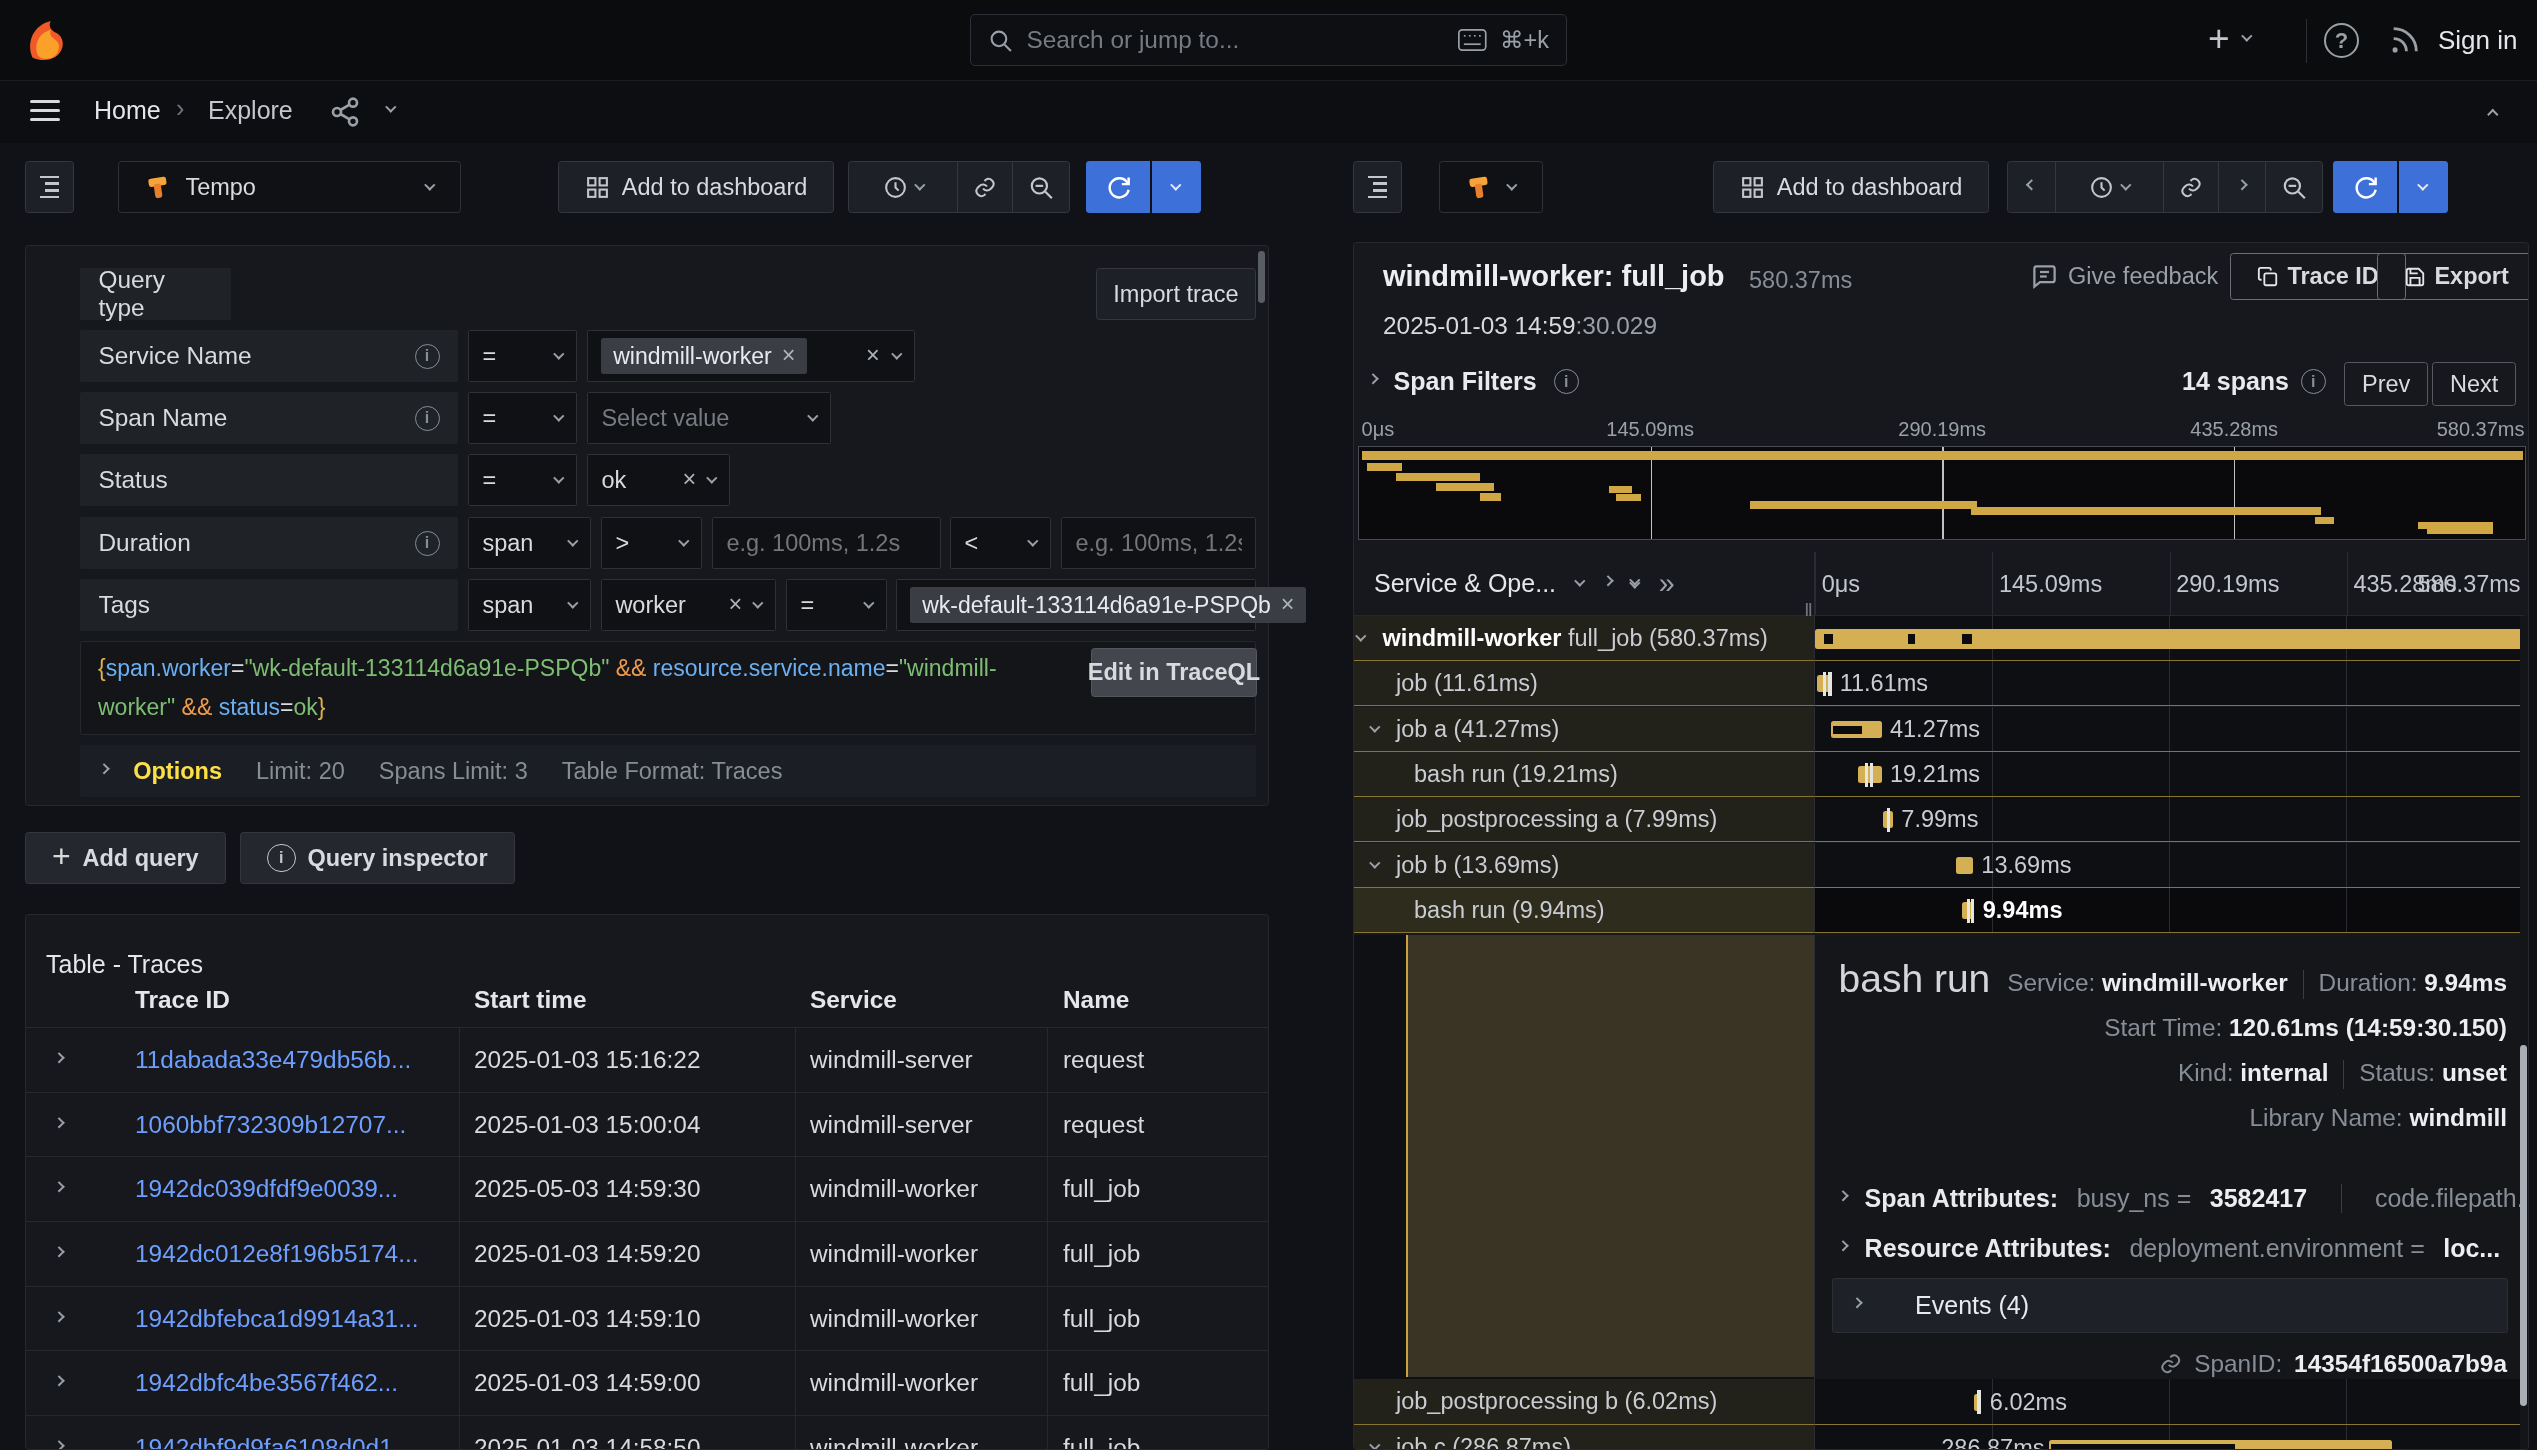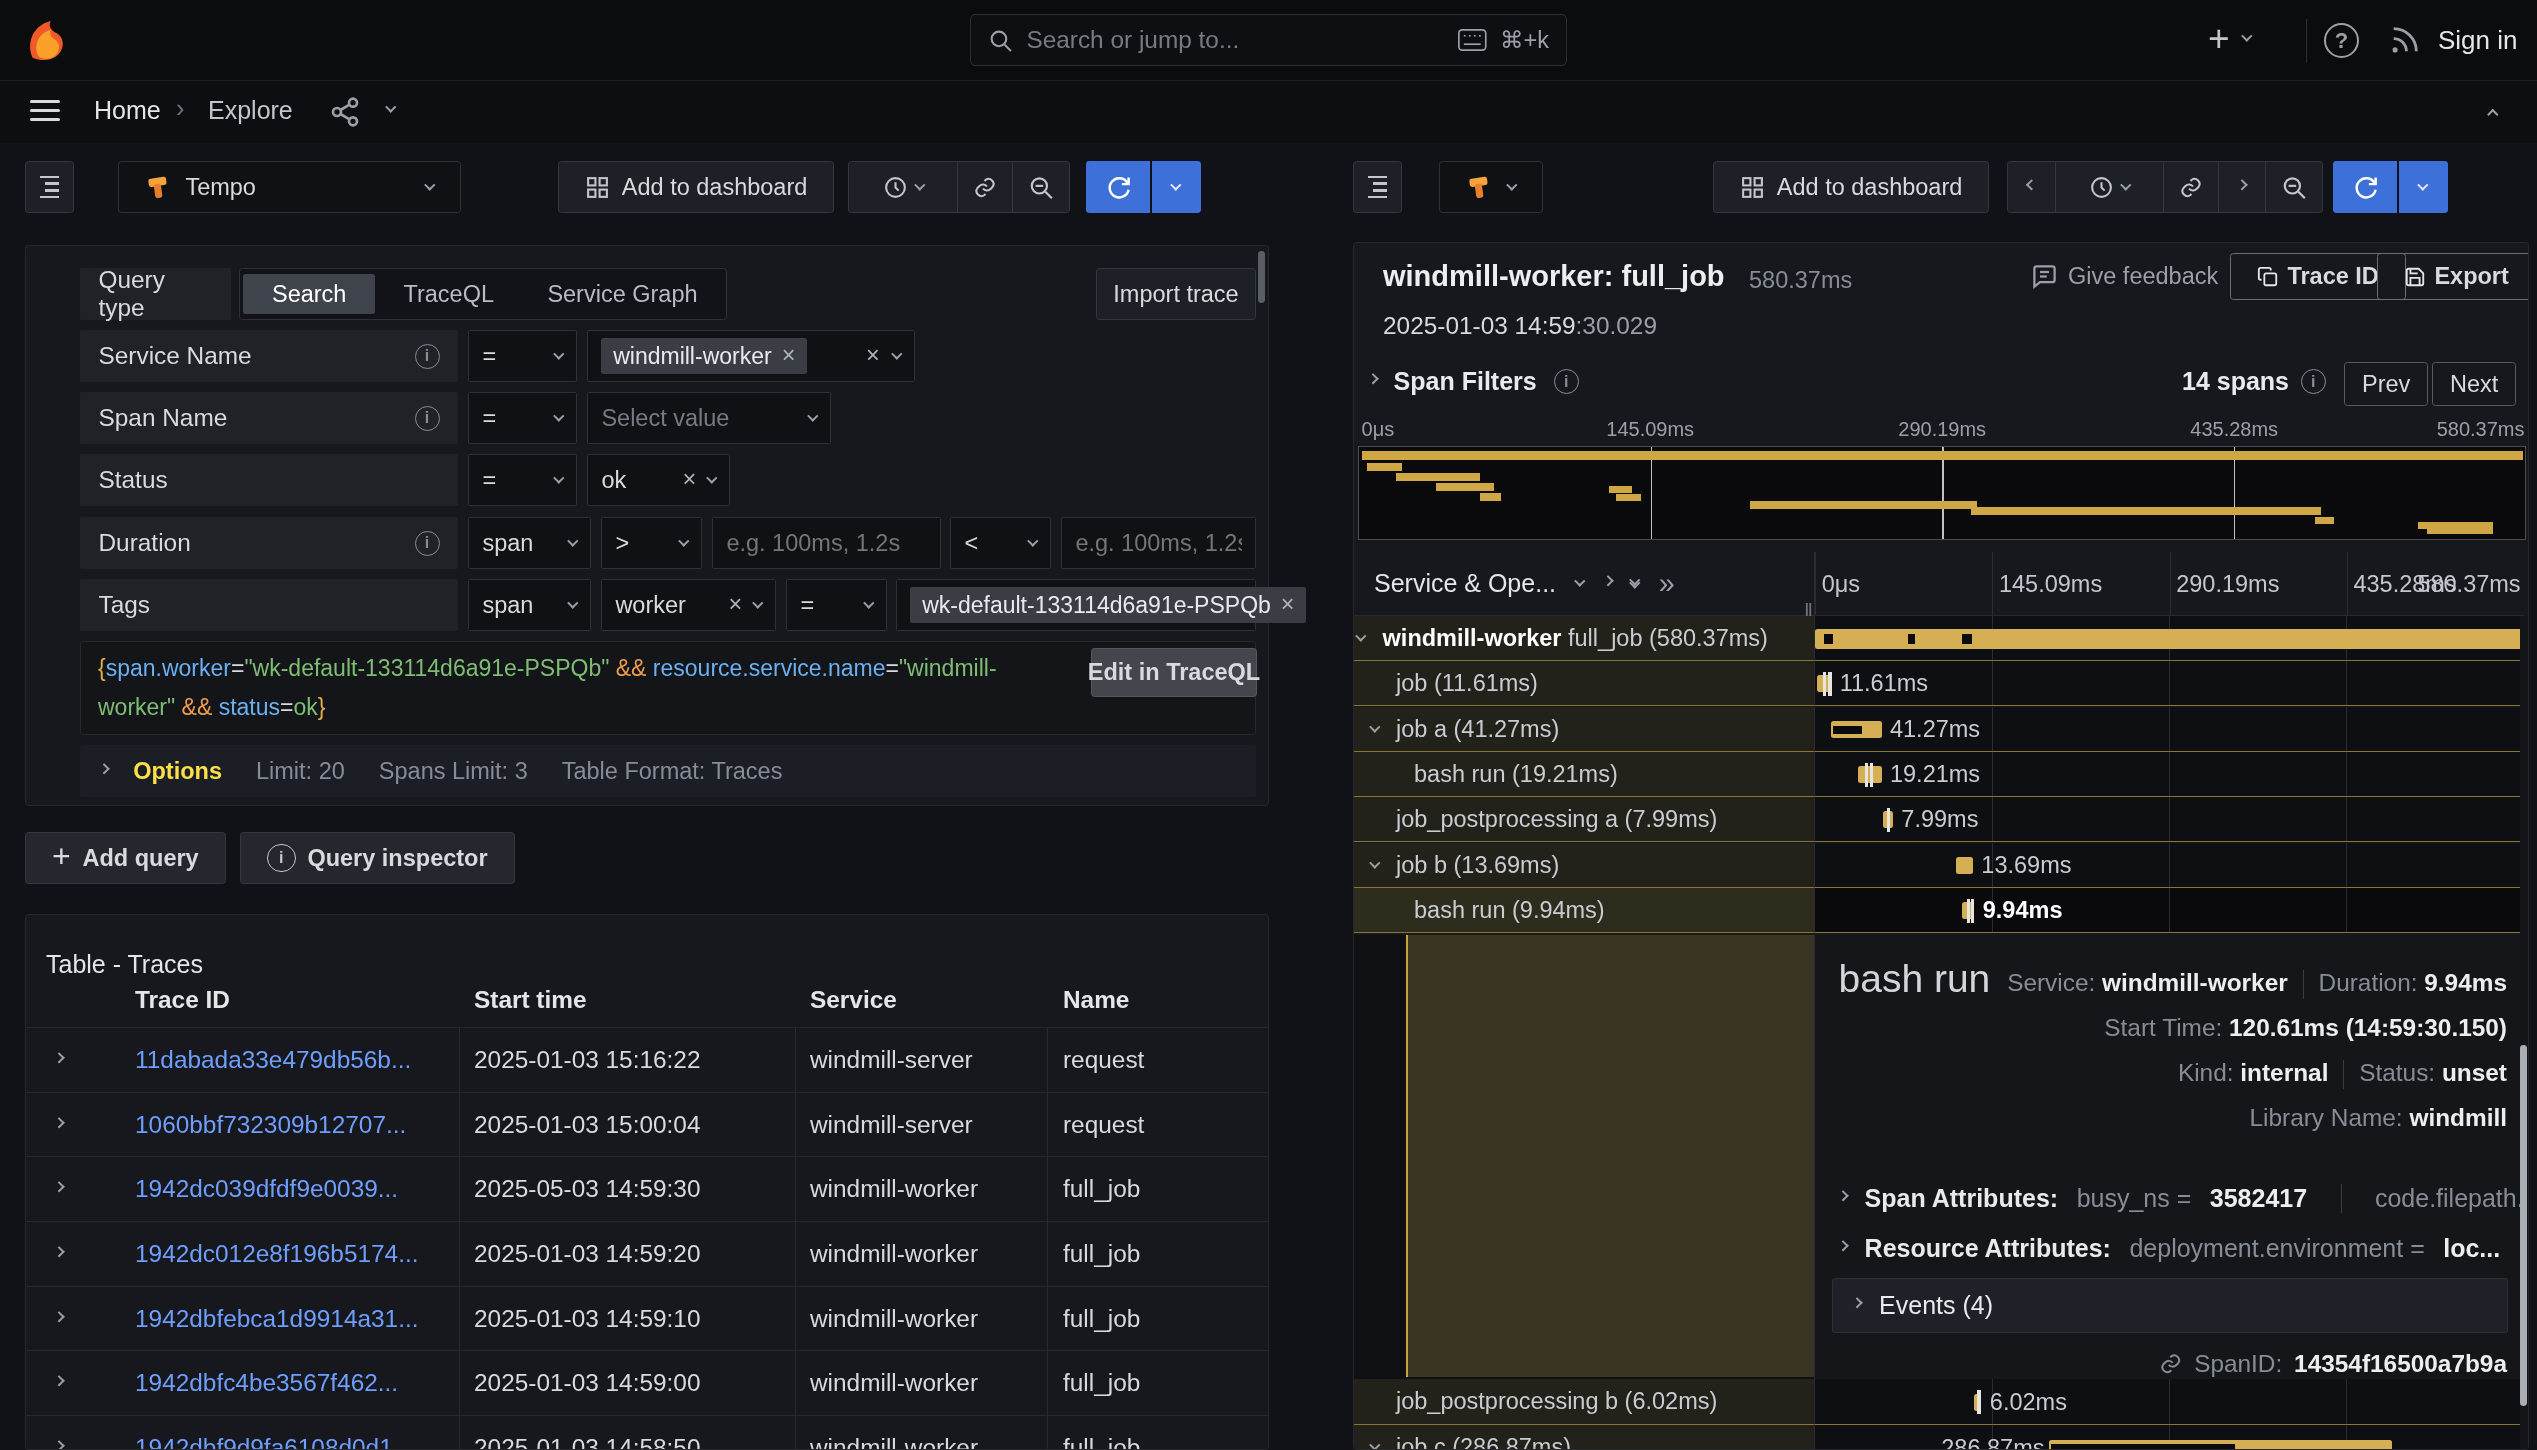--- a/index.html
+++ b/index.html
@@ -189,25 +189,20 @@
     </div>
   </div>
   <span class="r kebab" style="left:1228px;top:171px;"></span>
 
   <div class="r" style="left:25px;top:245px;width:1244px;height:561px;background:var(--panel);border:0.8px solid var(--border);border-radius:3.4px;">
     <div class="r" style="right:3.4px;top:5px;width:6.7px;height:52px;background:#595d64;border-radius:3.4px;"></div>
 
     <div class="r flabel" style="left:54px;top:22px;width:151px;">
         <span>Query type</span>
       </div>
-    <div class="r flex" style="left:213px;top:22px;height:52px;border:0.8px solid var(--inputbd);border-radius:3.4px;background:#121318;padding:3.4px;gap:3.4px;">
-      <span style="background:#3f434b;color:#fff;border-radius:2.5px;padding:6.7px 28.6px;font-size:23.5px;">Search</span>
-      <span style="color:#b7bcc4;padding:6.7px 25px;font-size:23.5px;">TraceQL</span>
-      <span style="color:#b7bcc4;padding:6.7px 25px;font-size:23.5px;">Service Graph</span>
-    </div>
     <div class="r btn" style="left:1070px;top:22px;width:160px;justify-content:center;">
         <span>Import trace</span>
       </div>
 
     <div class="r flabel" style="left:54px;top:84px;width:378px;">
       <span>Service Name</span>
         <span class="info"></span>
     </div>
     <div class="r fbox" style="left:442px;top:84px;width:109px;justify-content:space-between;">
         <span>=</span>
@@ -672,21 +667,21 @@
         <span class="dlab">code.filepath...</span>
       </div>
       <div class="r flex" style="left:23.5px;top:299px;gap:18.5px;font-size:25px;white-space:nowrap;">
         <span class="cv sm r-dir"></span>
         <span style="font-weight:bold;color:#e8eaed;">Resource Attributes:</span>
         <span class="dlab">deployment.environment =</span>
         <span class="dval">loc...</span>
       </div>
       <div class="r flex" style="left:17px;top:343px;width:676px;height:55px;background:#1e2127;border:0.8px solid #2c2f34;border-radius:2.5px;padding:0 20px;gap:18.5px;">
         <span class="cv sm r-dir"></span>
-        <span style="font-size:25px;color:#e8eaed;">Events (4)</span>
+        <span style="font-size:25px;color:#e8eaed;margin-left:36px;">Events (4)</span>
       </div>
       <div class="r flex" style="right:17px;top:415px;gap:11.8px;font-size:24.4px;">
         <svg width="23.5" height="23.5" viewBox="0 0 24 24" fill="none" stroke="#878d96" stroke-width="2">
             <path d="M10 13a5 5 0 0 0 7.5.5l2-2a5 5 0 0 0-7-7l-1 1"></path>
             <path d="M14 11a5 5 0 0 0-7.5-.5l-2 2a5 5 0 0 0 7 7l1-1"></path>
           </svg>
         <span class="dlab">SpanID:</span>
         <span class="dval">14354f16500a7b9a</span>
       </div>
     </div>

